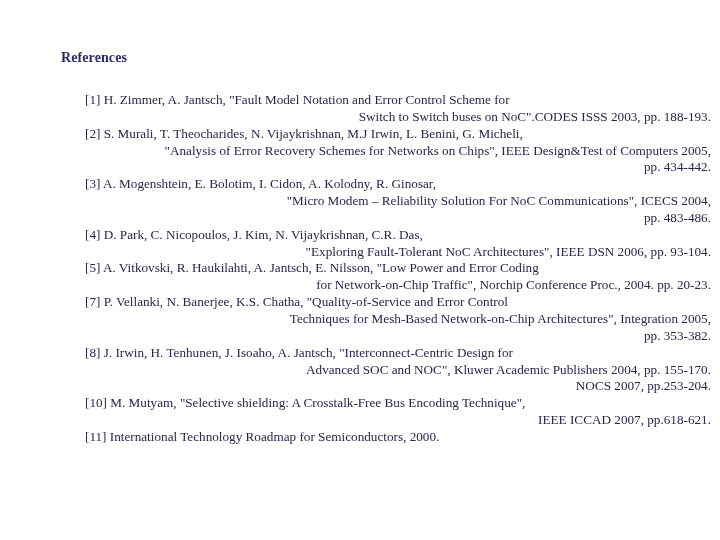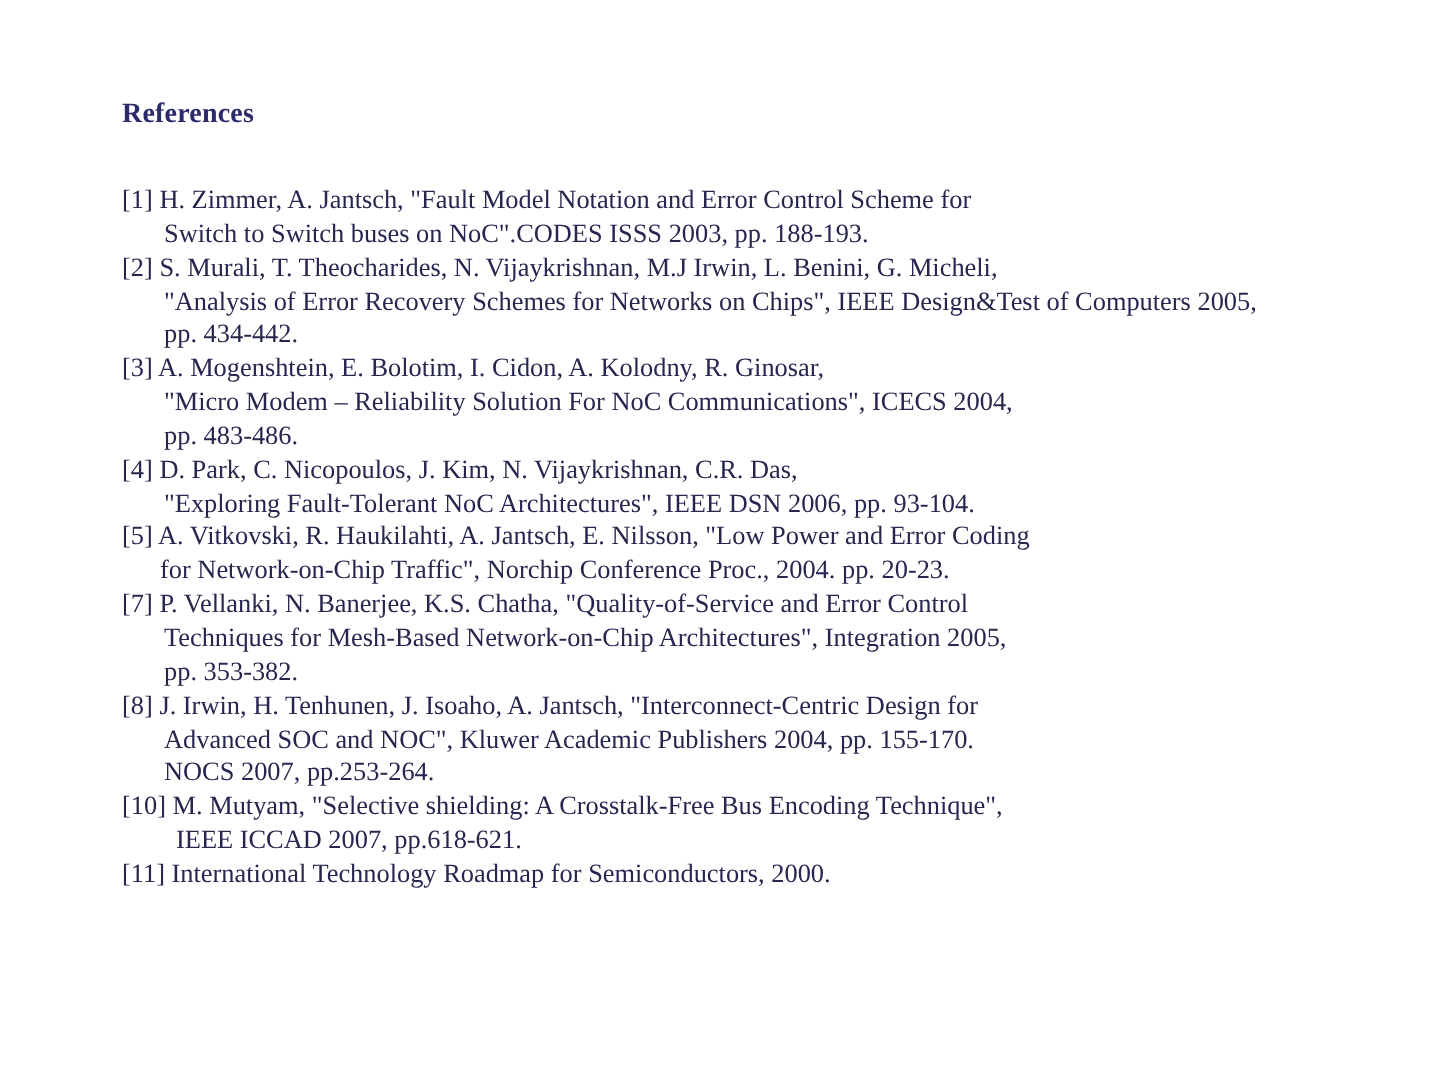--- a/index.html
+++ b/index.html
@@ -10,22 +10,22 @@
   .title {
     position: absolute; left: 61px; top: 50px;
     font-size: 14px; font-weight: bold; color: #2b2b6b; margin: 0;
     letter-spacing: 0.1px;
   }
   .refs {
     position: absolute; left: 61px; top: 92px; width: 650px;
     color: #26264f; font-size: 13.2px; line-height: 16.85px;
   }
   .ref { display: block; }
-  .line { display: block; white-space: nowrap; }
-  .line.cont { padding-left: 21px; }
+  .line { display: block; white-space: nowrap; margin-left: 24px; }
+  .line.cont { padding-left: 21px; text-align: right; }
   .line.cont.wide { padding-left: 27px; }
   .line.cont.narrow { padding-left: 19px; }
 </style>
 </head>
 <body>
 
 <h1 class="title">References</h1>
 
 <div class="refs">
   <div class="ref">
@@ -55,21 +55,21 @@
   <div class="ref">
     <span class="line"><span>[7]</span> <span>P. Vellanki, N. Banerjee, K.S. Chatha, "Quality-of-Service and Error Control</span></span>
     <span class="line cont">Techniques for Mesh-Based Network-on-Chip Architectures", Integration 2005,</span>
     <span class="line cont">pp. 353-382.</span>
   </div>
   <div class="ref">
     <span class="line"><span>[8]</span> <span>J. Irwin, H. Tenhunen, J. Isoaho, A. Jantsch, "Interconnect-Centric Design for</span></span>
     <span class="line cont">Advanced SOC and NOC", Kluwer Academic Publishers 2004, pp. 155-170.</span>
   </div>
   <div class="ref">
-    <span class="line cont">NOCS 2007, pp.253-264.</span>
+    <span class="line cont">NOCS 2007, pp.253-204.</span>
   </div>
   <div class="ref">
     <span class="line"><span>[10]</span> <span>M. Mutyam, "Selective shielding: A Crosstalk-Free Bus Encoding Technique",</span></span>
     <span class="line cont wide">IEEE ICCAD 2007, pp.618-621.</span>
   </div>
   <div class="ref">
     <span class="line"><span>[11]</span> <span>International Technology Roadmap for Semiconductors, 2000.</span></span>
   </div>
 </div>
 

